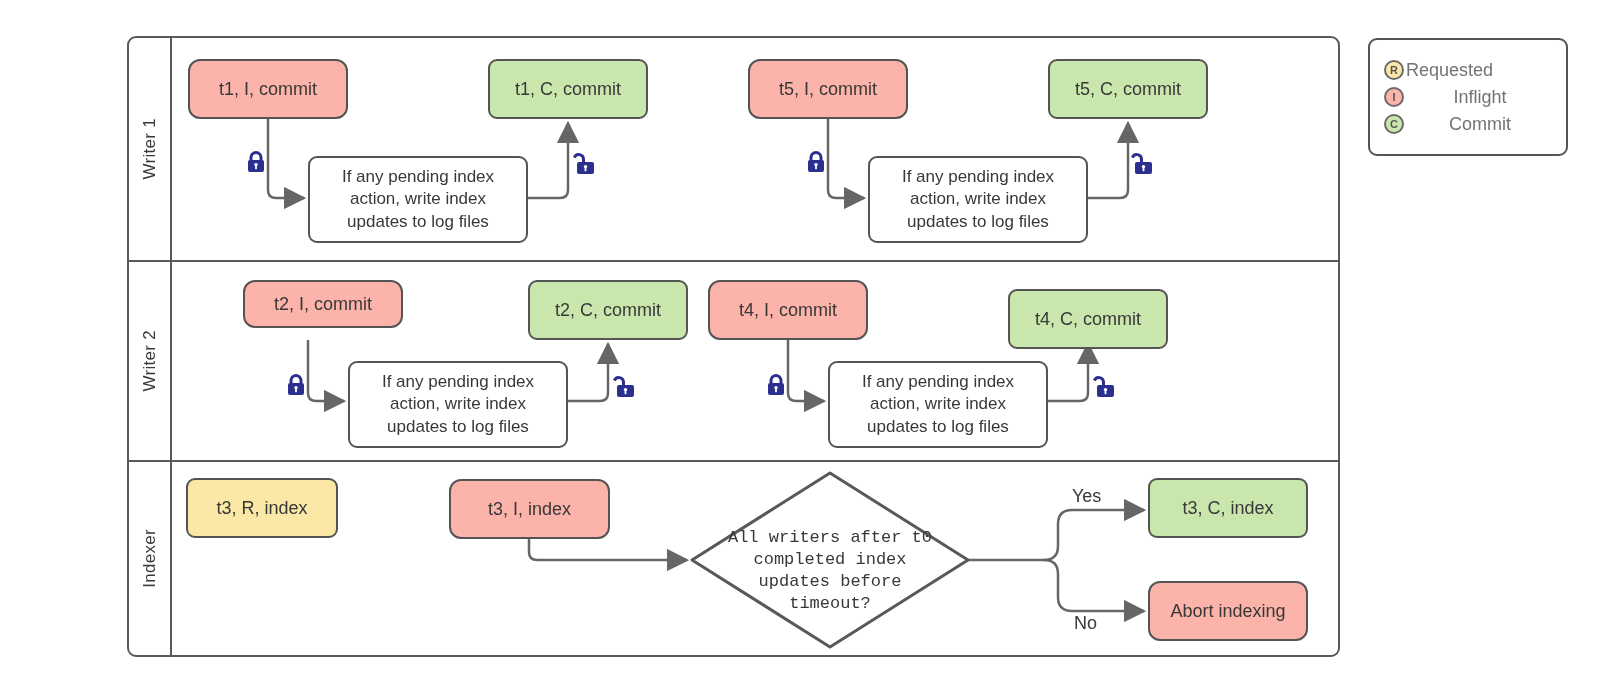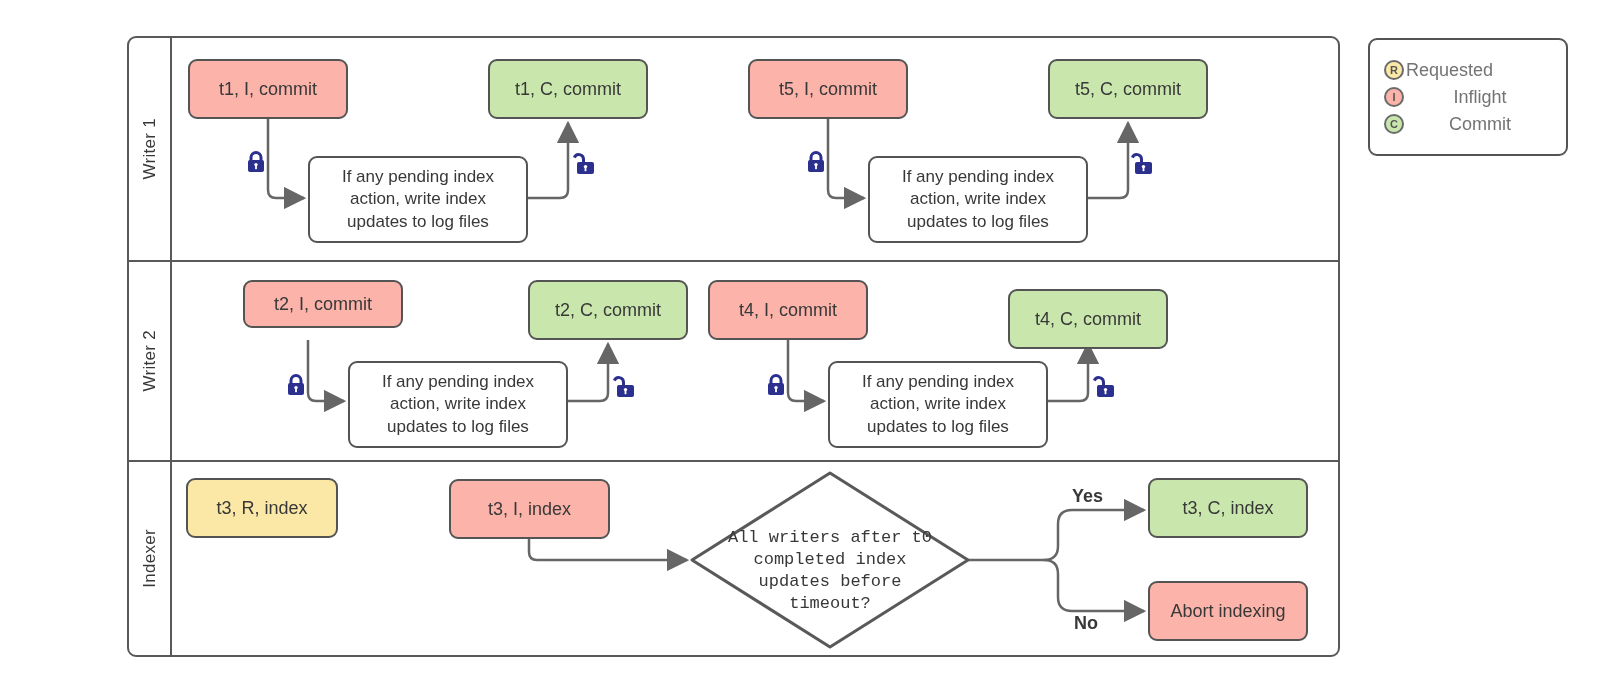--- a/index.html
+++ b/index.html
@@ -24,31 +24,31 @@
   .lane-label{
     writing-mode:vertical-rl;transform:rotate(180deg);
     font-size:17px;color:#383838;white-space:nowrap;letter-spacing:.3px;
   }
   
   .node{
     position:absolute;box-sizing:border-box;border:2.5px solid var(--node-border,#545454);
     border-radius:9px;display:flex;align-items:center;justify-content:center;
     text-align:center;font-size:18px;color:#383838;background:#fff;z-index:3;
   }
-  .node-inflight{background:var(--inflight,#FBB3AA);}
+  .node-inflight{background:var(--inflight,#FBB3AA);border-radius:12px;}
   .node-commit{background:var(--commit,#C9E7AD);}
   .node-requested{background:var(--requested,#FBE8A6);}
   .node-process{background:#ffffff;font-size:17px;line-height:1.32;}
   .node-process .wrap{width:188px;}
   
   .diamond-label{
     position:absolute;left:725px;top:527px;width:210px;z-index:3;
     text-align:center;font-size:17px;line-height:1.3;color:#383838;font-family:Liberation Mono, monospace;
   }
-  .branch-label{position:absolute;z-index:3;font-size:18px;color:#383838;font-weight:bold;}
+  .branch-label{position:absolute;z-index:3;font-size:18px;color:#383838;}
   
   #wires{position:absolute;left:0;top:0;z-index:2;}
   .wire{fill:none;stroke:var(--arrow,#666666);stroke-width:2.5;}
   .arrowhead{fill:var(--arrow,#666666);}
   .diamond-shape{fill:#ffffff;stroke:var(--lane-border,#595959);stroke-width:3;stroke-linejoin:round;}
   .lock-stroke{fill:none;stroke:var(--lock,#2B2F8E);stroke-width:3;}
   .lock-fill{fill:var(--lock,#2B2F8E);}
   .lock-hole{fill:#ffffff;}
   
   .legend{

